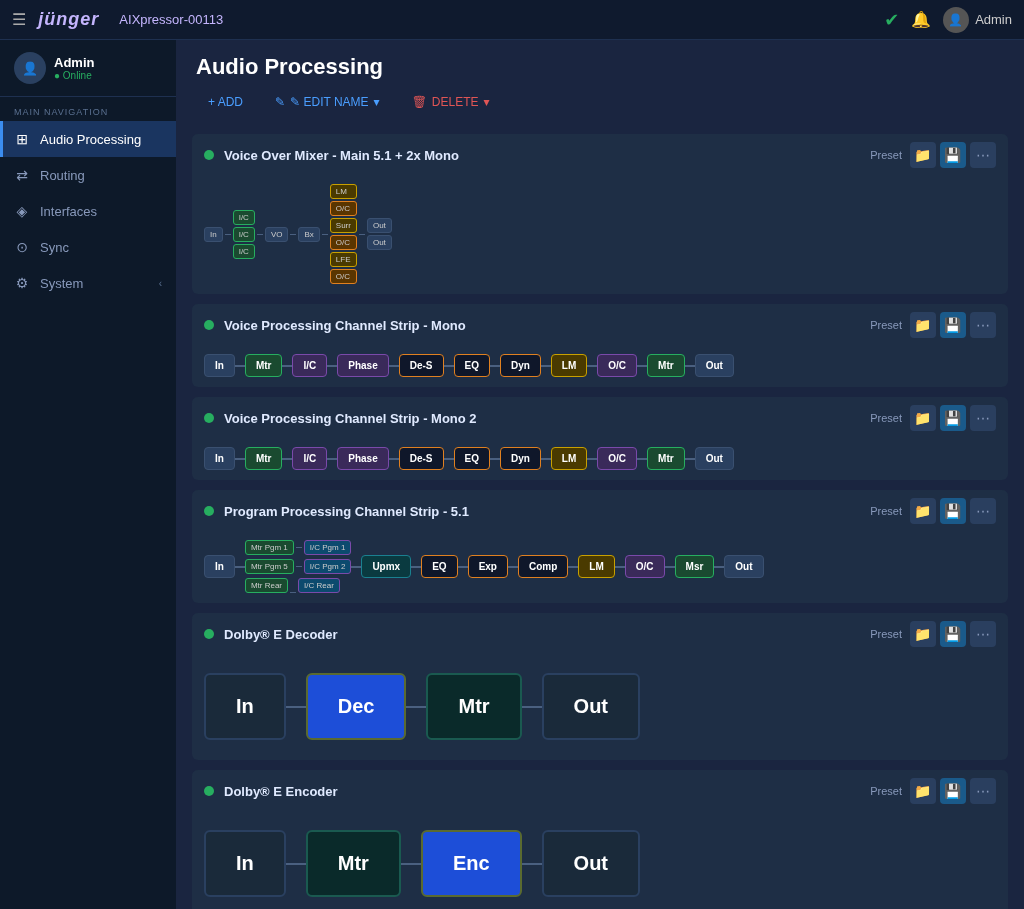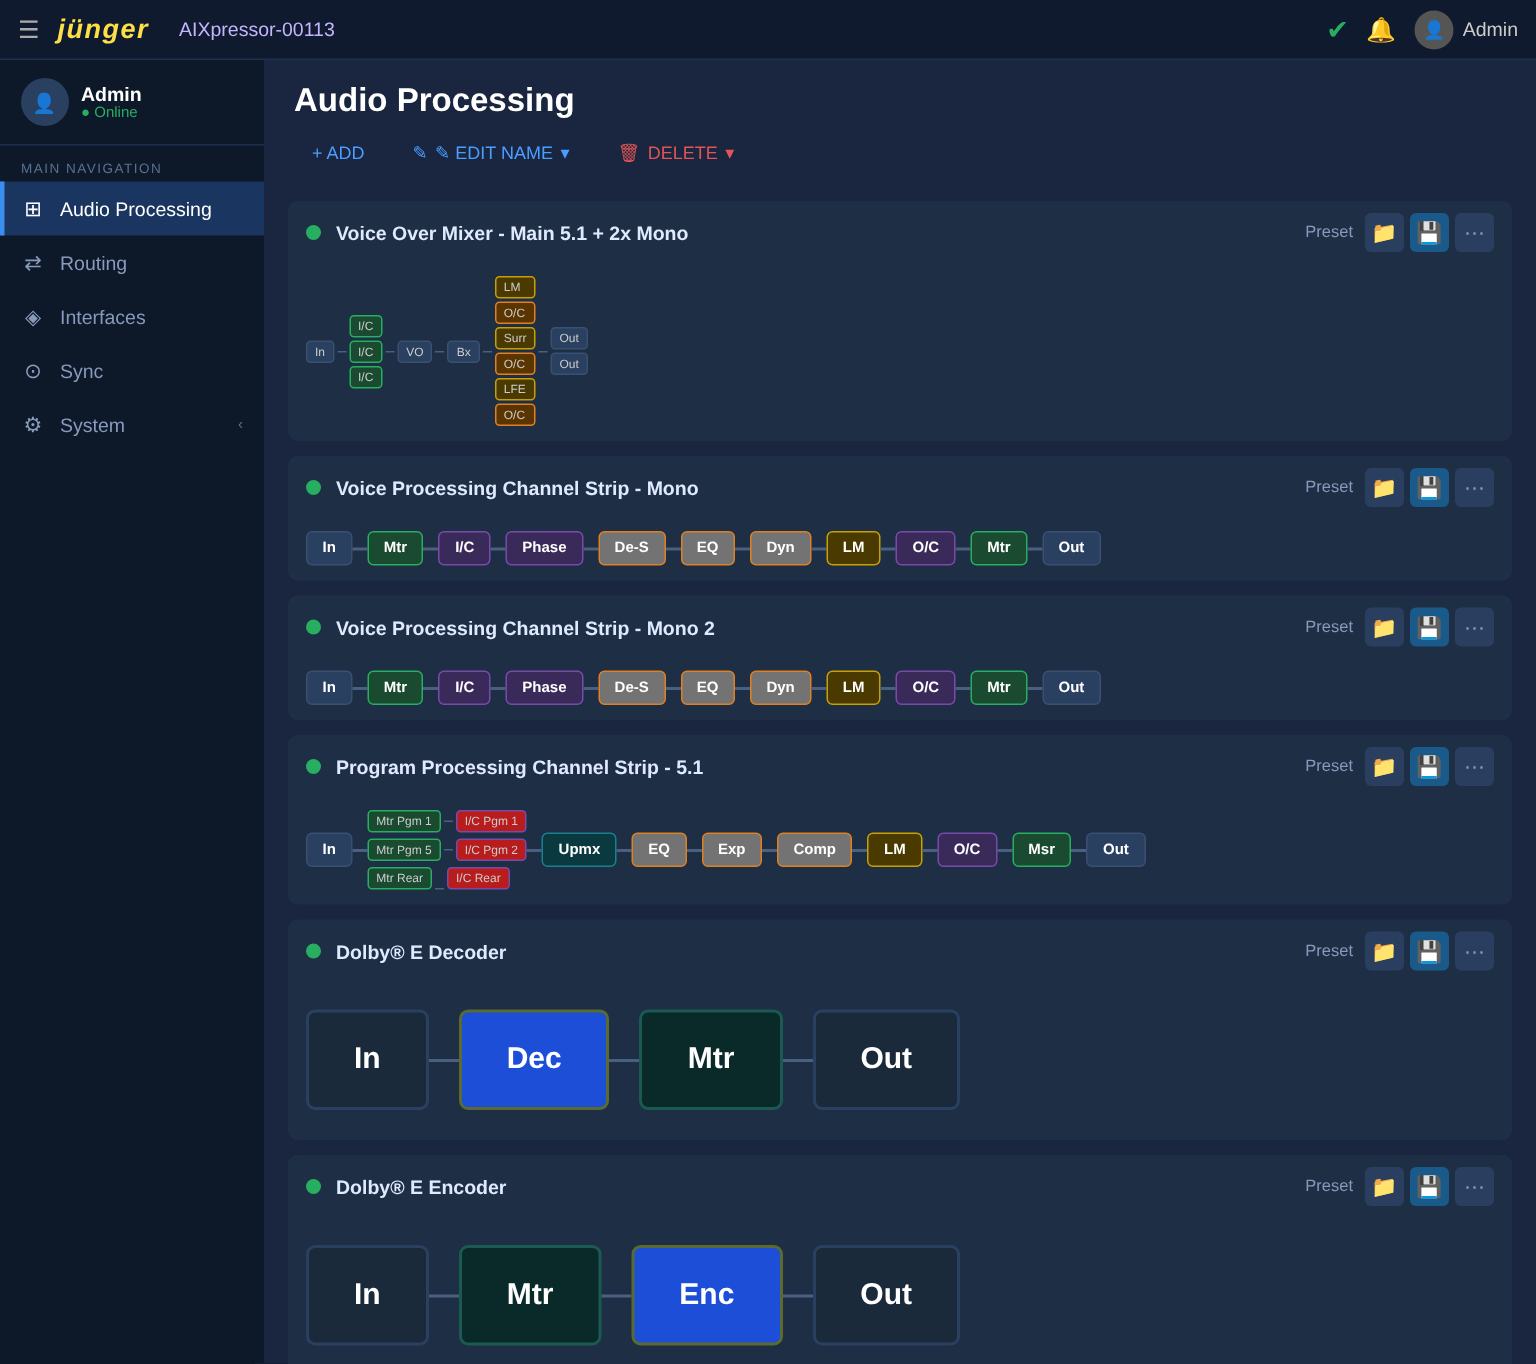--- a/index.html
+++ b/index.html
@@ -193,21 +193,21 @@
       padding: 5px 10px;
       white-space: nowrap;
       color: #fff;
       flex-shrink: 0;
     }
 
     
     .block-default { background: #2a4060; border: 1px solid #3a5070; }
     .block-green { background: #1a4a30; border: 1px solid #27ae60; }
     .block-purple { background: #3a2a5a; border: 1px solid #7a4aaa; }
-    .block-orange { background: #737373; border: 1px solid #e08020; }
+    .block-orange { background: #0f172a; border: 1px solid #e08020; }
     .block-yellow { background: #4a3a00; border: 1px solid #c8a000; }
     .block-teal { background: #0a3a40; border: 1px solid #1a8090; }
 
     
     .chain-block-large {
       border-radius: 6px;
       font-size: 20px;
       font-weight: 700;
       padding: 20px 30px;
       white-space: nowrap;
@@ -240,32 +240,32 @@
     .mini-block {
       background: #2a4060;
       border: 1px solid #3a5070;
       border-radius: 3px;
       font-size: 8px;
       color: #ccc;
       padding: 2px 5px;
       white-space: nowrap;
     }
     .mini-block-green { background: #1a4a30; border-color: #27ae60; }
-    .mini-block-purple { background: #b91c1c; border-color: #7a4aaa; }
+    .mini-block-purple { background: #0c4a6e; border-color: #7a4aaa; }
     .mini-block-orange { background: #5a3500; border-color: #e08020; }
     .mini-block-yellow { background: #4a3a00; border-color: #c8a000; }
     .mini-line { width: 6px; height: 1px; background: #4a6080; flex-shrink: 0; }
 
     
     .stacked-group { display: flex; flex-direction: column; gap: 2px; }
 
     .junger-logo {
       font-size: 18px;
       font-weight: 800;
-      color: #fde047;
+      color: #c4b5fd;
       letter-spacing: 1px;
       font-style: italic;
     }
   </style>
 </head>
 <body>
 
 <div class="topbar">
   <span class="topbar-menu-icon">☰</span>
   <div class="junger-logo">jünger</div>

